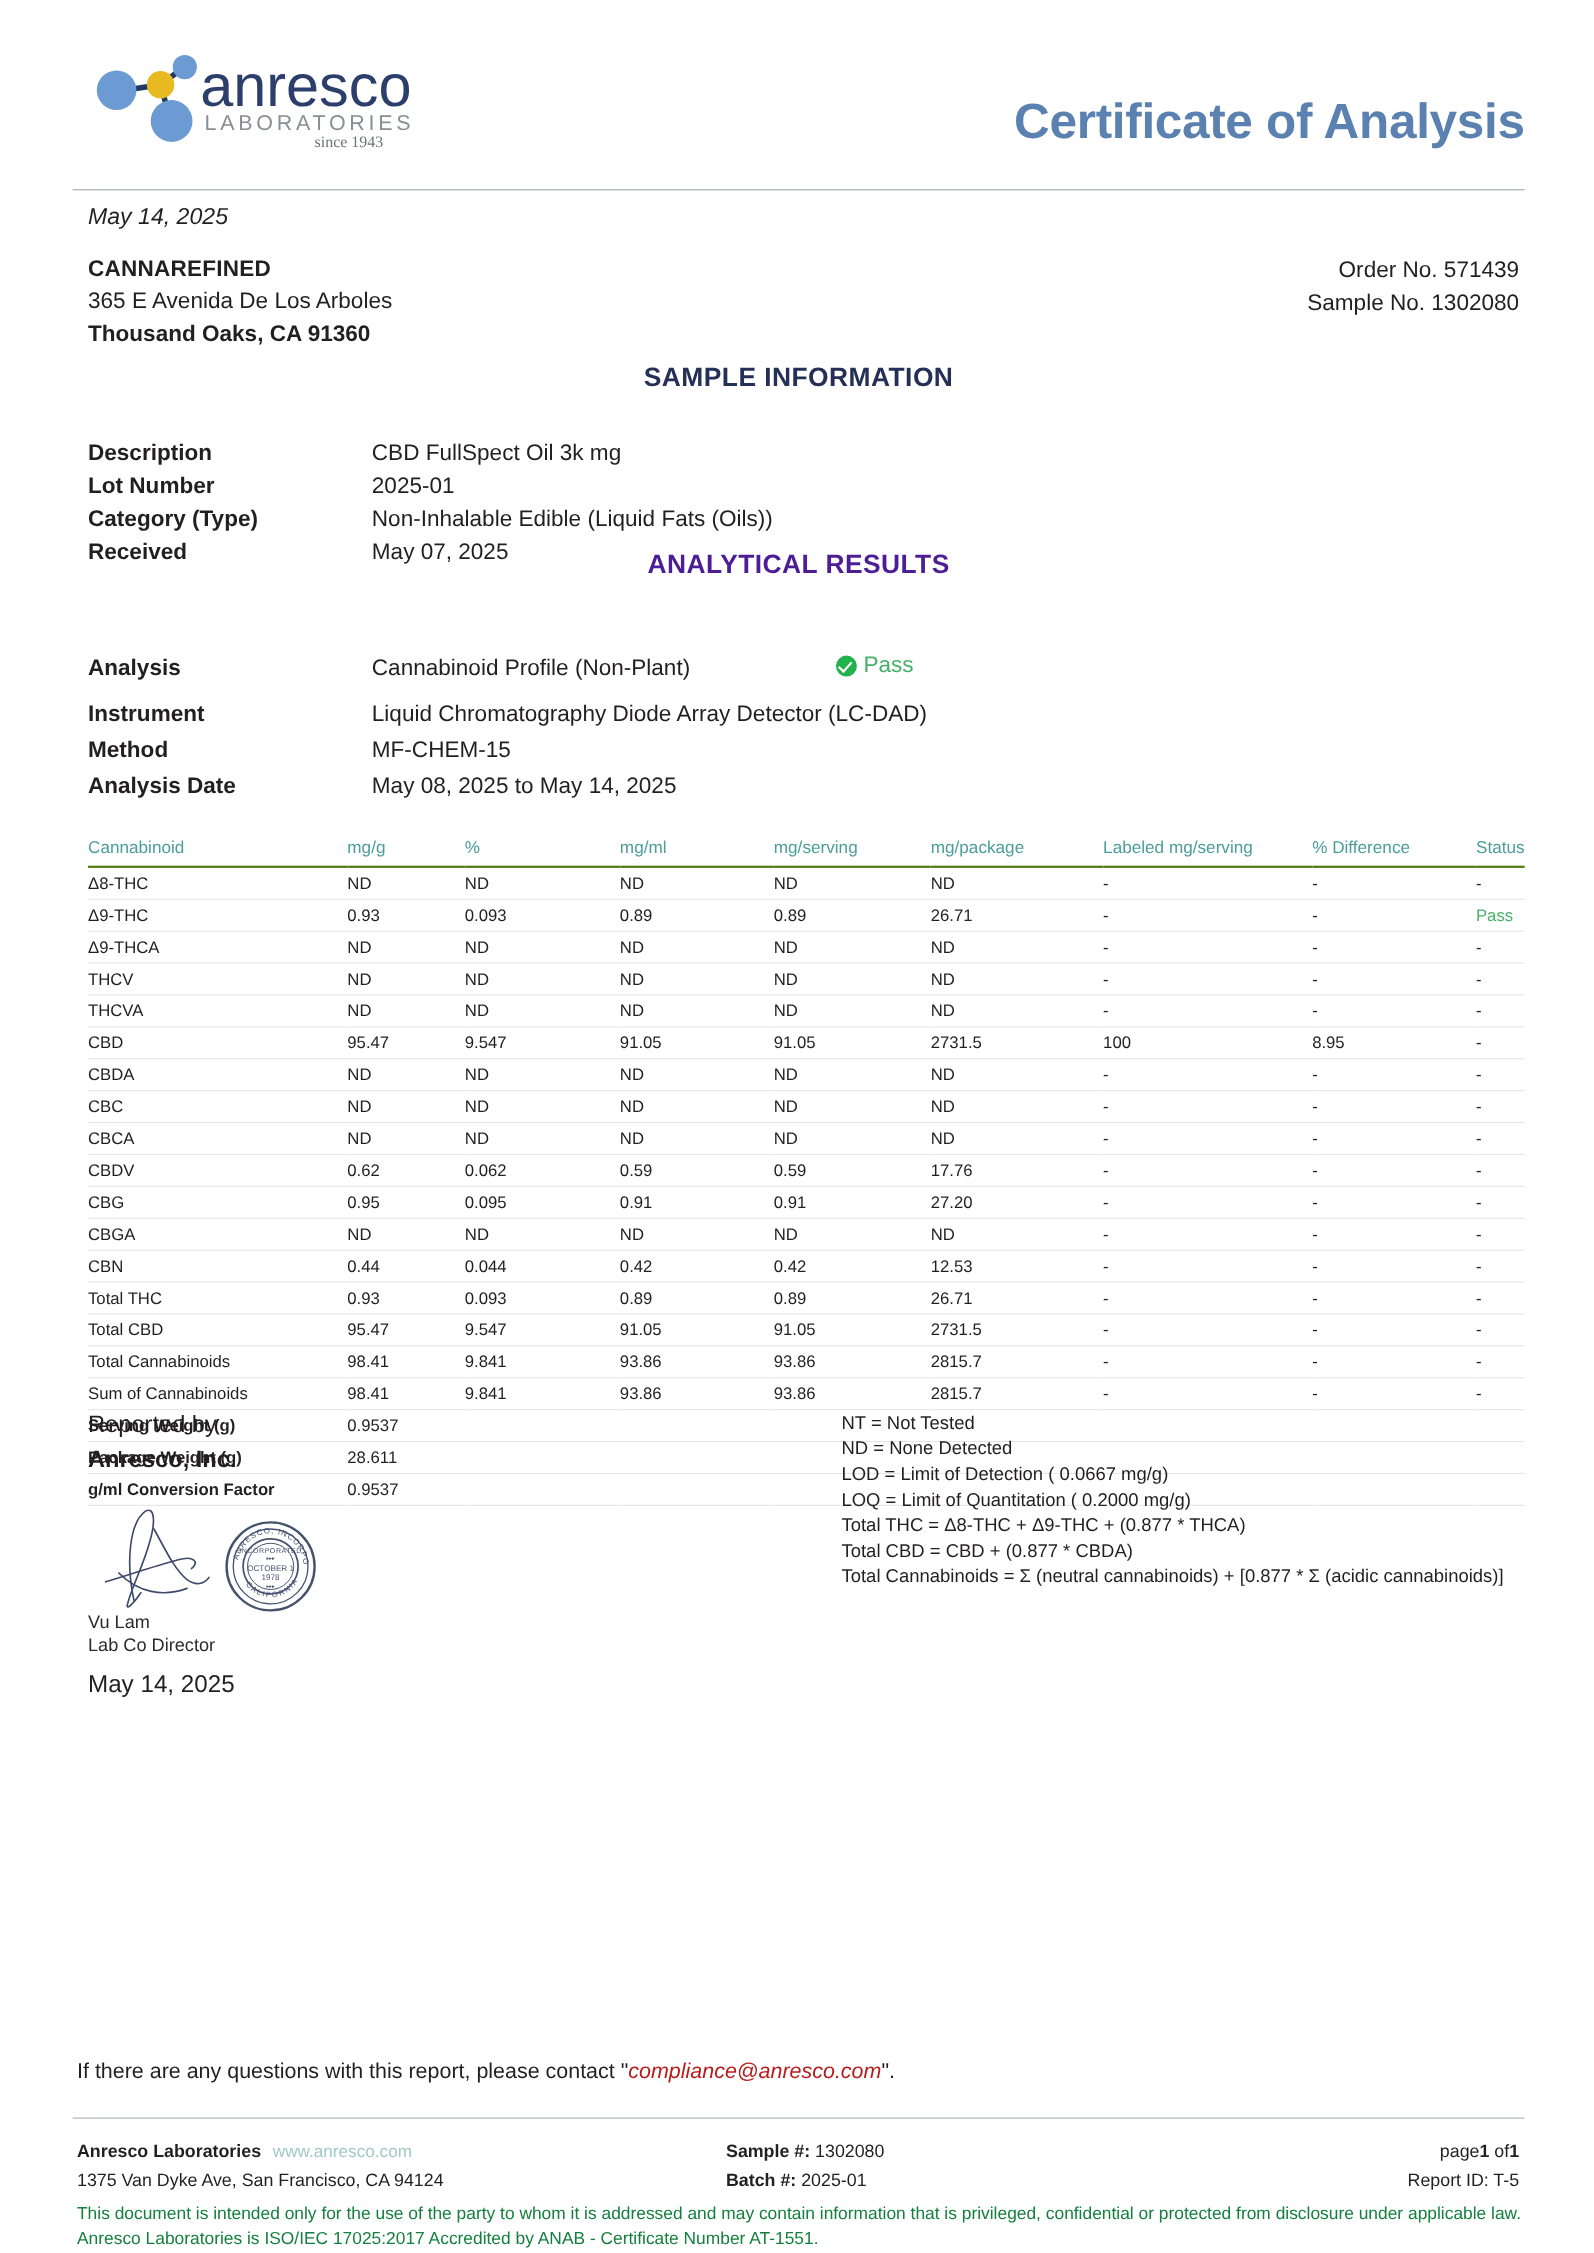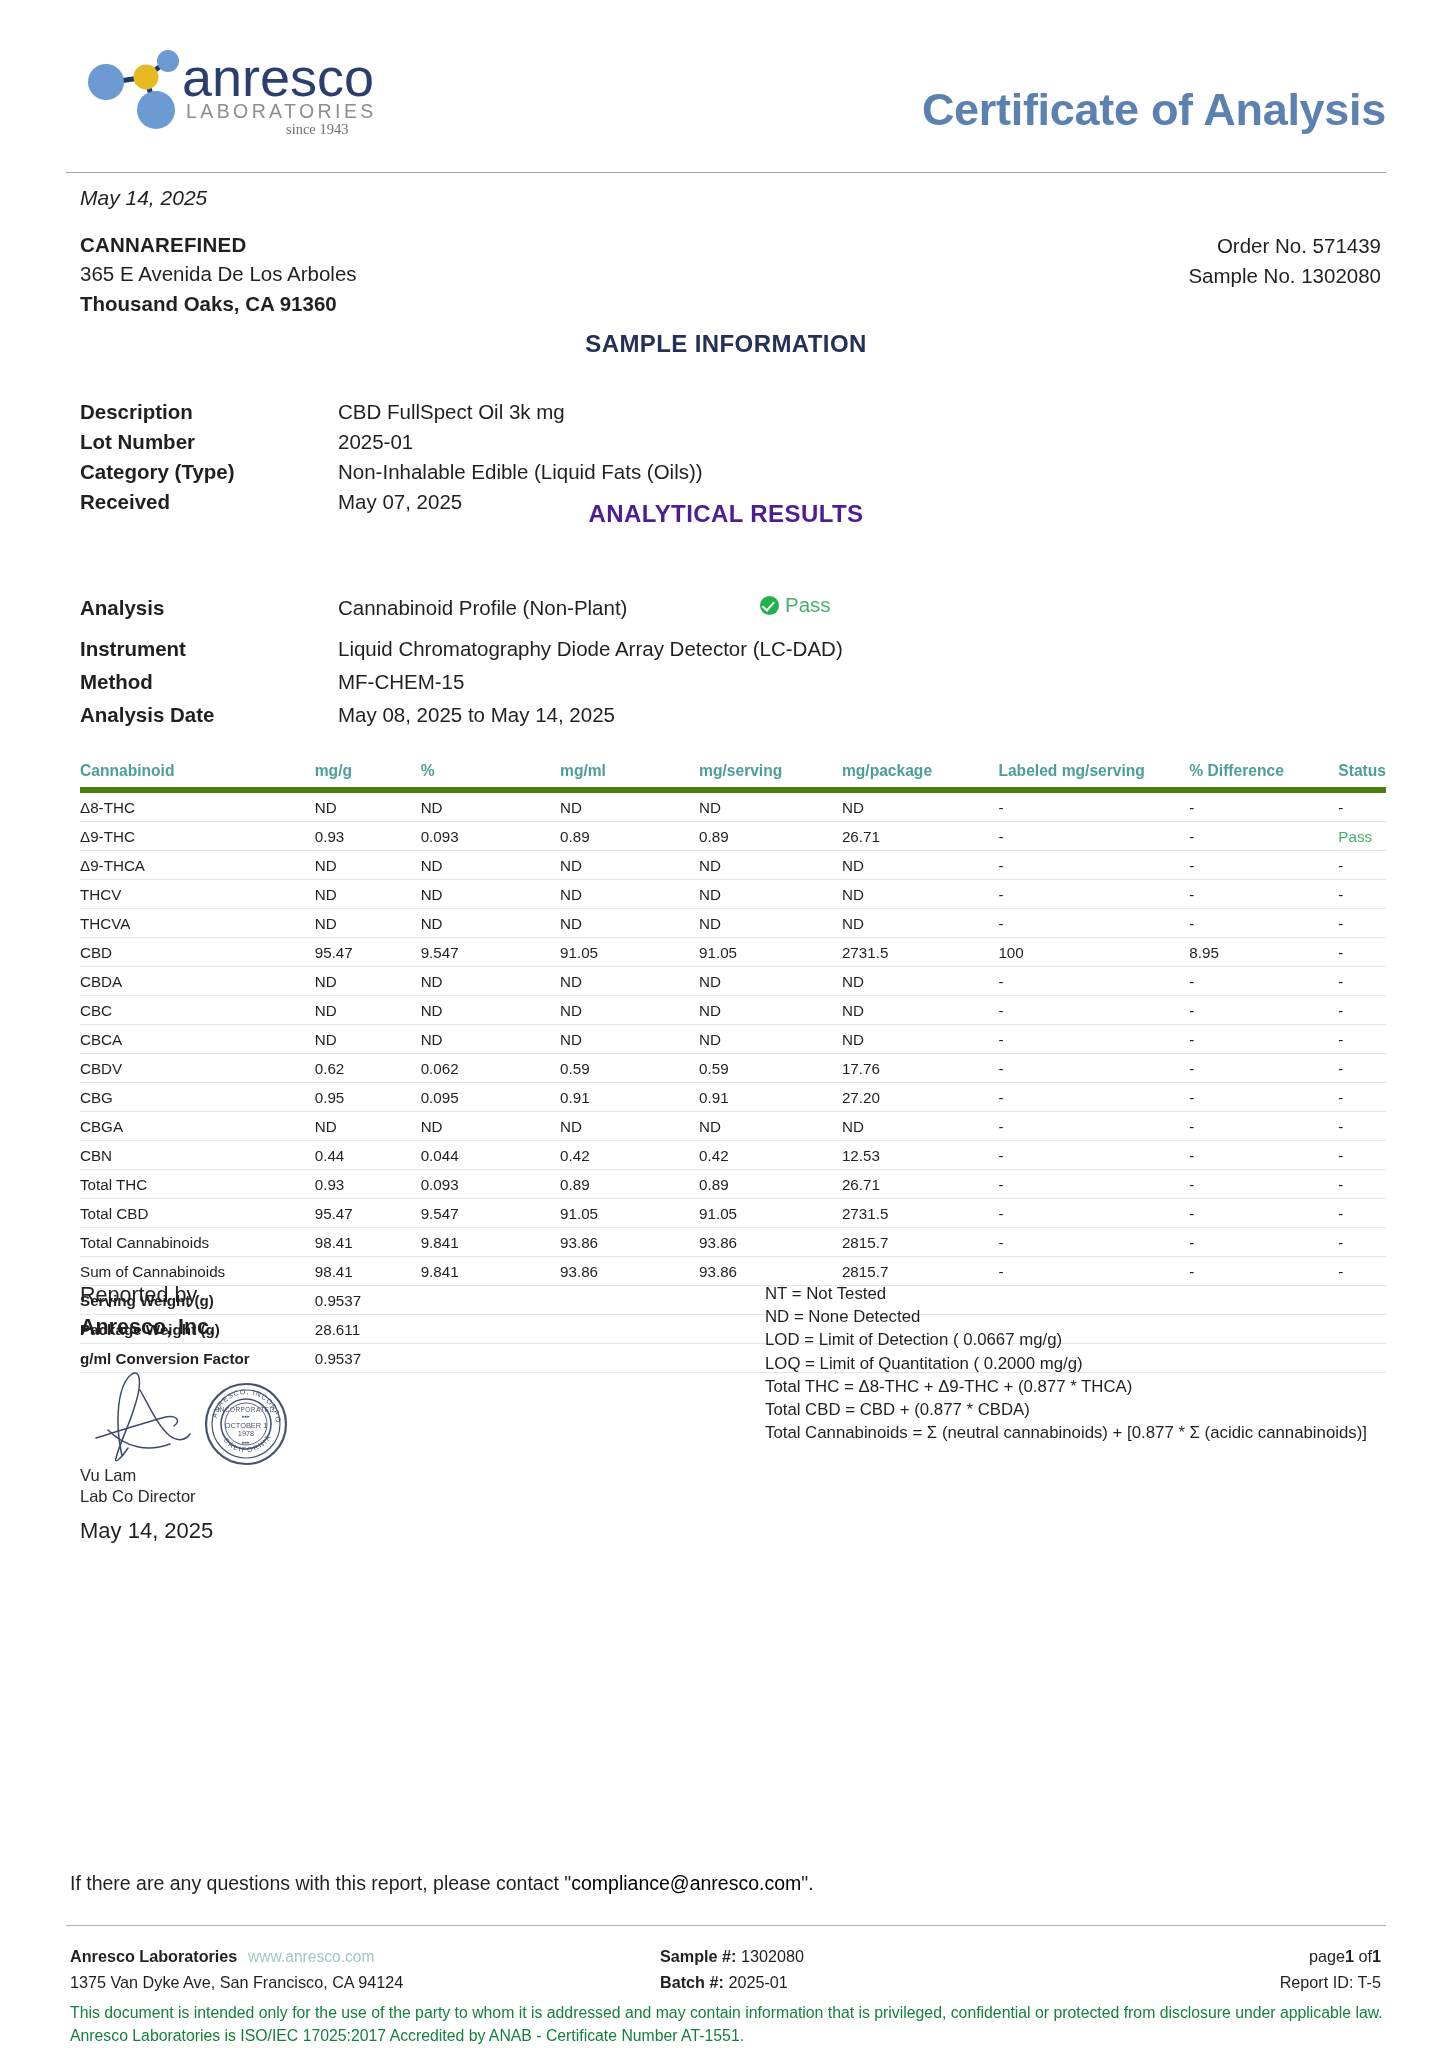--- a/index.html
+++ b/index.html
@@ -184,25 +184,25 @@
   .results {
     position: absolute;
     left: 80px;
     top: 762px;
     width: 1306px;
     border-collapse: collapse;
     font-size: 15.2px;
   }
   .results th {
     color: #4c9e9a;
-    font-weight: bold;
+    font-weight: normal;
     text-align: left;
     padding: 0 0 7px 0;
     font-size: 15.6px;
-    border-bottom: 6px solid #4d7c0f;
+    border-bottom: 2px solid #4d7c0f;
     white-space: nowrap;
   }
   .results td {
     padding: 5px 0 5px 0;
     border-bottom: 1px solid #e4e6e7;
     white-space: nowrap;
     color: #231f20;
     height: 18px;
   }
   .results tr.summary td { font-weight: bold; }
@@ -270,21 +270,21 @@
   }
   .legend div { margin: 0; padding: 0; }
 
   
   .contact-line {
     position: absolute;
     left: 70px;
     top: 1872px;
     font-size: 19.5px;
   }
-  .contact-email { color: #000000; }
+  .contact-email { color: #b91c1c; font-style: italic; }
   .footer-rule {
     position: absolute;
     left: 66px;
     top: 1925px;
     width: 1320px;
     height: 0;
     border-top: 1.4px solid #a9b0b6;
   }
   .f-lab-name {
     position: absolute;

